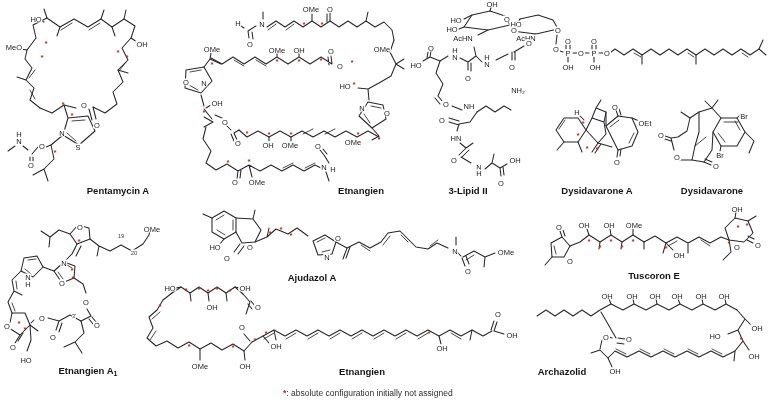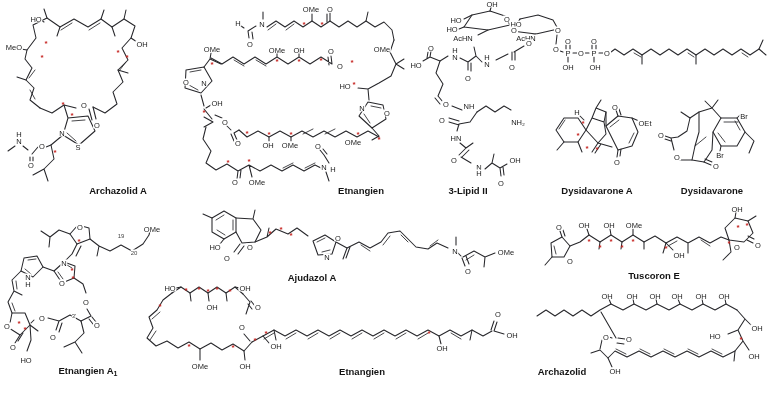--- a/index.html
+++ b/index.html
@@ -261,21 +261,21 @@
       <span class="atom" style="left: 416px; top: 65px;">HO</span>
       <span class="atom" style="left: 431px; top: 48px;">O</span>
       <span class="atom" style="left: 455px; top: 50px;">H</span>
       <span class="atom" style="left: 455px; top: 57px;">N</span>
       <span class="atom" style="left: 487px; top: 57px;">H</span>
       <span class="atom" style="left: 487px; top: 64px;">N</span>
       <span class="atom" style="left: 512px; top: 67px;">O</span>
       <span class="atom" style="left: 468px; top: 78px;">O</span>
       <span class="atom" style="left: 446px; top: 104px;">O</span>
       <span class="atom" style="left: 469px; top: 106px;">NH</span>
-      <span class="atom" style="left: 518px; top: 122px;">NH₂</span>
+      <span class="atom" style="left: 518px; top: 90px;">NH₂</span>
       <span class="atom" style="left: 442px; top: 120px;">O</span>
       <span class="atom" style="left: 456px; top: 138px;">HN</span>
       <span class="atom" style="left: 454px; top: 160px;">O</span>
       <span class="atom" style="left: 479px; top: 167px;">N</span>
       <span class="atom" style="left: 479px; top: 173px;">H</span>
       <span class="atom" style="left: 515px; top: 160px;">OH</span>
       <span class="atom" style="left: 501px; top: 183px;">O</span>
       <span class="atom" style="left: 577px; top: 112px;">H</span>
       <span class="atom" style="left: 615px; top: 107px;">O</span>
       <span class="atom" style="left: 645px; top: 123px;">OEt</span>
@@ -369,25 +369,26 @@
       <span class="atom" style="left: 724px; top: 296px;">OH</span>
       <span class="atom" style="left: 757px; top: 328px;">OH</span>
       <span class="atom" style="left: 715px; top: 336px;">HO</span>
       <span class="atom" style="left: 754px; top: 356px;">OH</span>
       <span class="atom" style="left: 606px; top: 337px;">O</span>
       <span class="atom" style="left: 629px; top: 339px;">O</span>
       <span class="atom" style="left: 615px; top: 371px;">OH</span>
       <span class="mark" style="left: 741px; top: 339px;">*</span>
     </div>
 
-  <div class="cname" style="left:118px;top:190px"><span>Archazolid A</span></div>
+  <div class="cname" style="left:118px;top:190px"><span>Pentamycin A</span></div>
   <div class="cname" style="left:361px;top:190px"><span>Etnangien</span></div>
   <div class="cname" style="left:468px;top:190px"><span>3-Lipid II</span></div>
   <div class="cname" style="left:597px;top:190px"><span>Dysidavarone A</span></div>
   <div class="cname" style="left:712px;top:190px"><span>Dysidavarone</span></div>
   <div class="cname" style="left:88px;top:371px"><span>Etnangien A</span><sub>1</sub></div>
   <div class="cname" style="left:312px;top:277px"><span>Ajudazol A</span></div>
   <div class="cname" style="left:654px;top:275px"><span>Tuscoron E</span></div>
   <div class="cname" style="left:362px;top:371px"><span>Etnangien</span></div>
   <div class="cname" style="left:562px;top:371px"><span>Archazolid</span></div>
 
+  <div class="foot"><span class="star">*</span><span>: absolute configuration initially not assigned</span></div>
 
 </div>
 
 </body></html>

